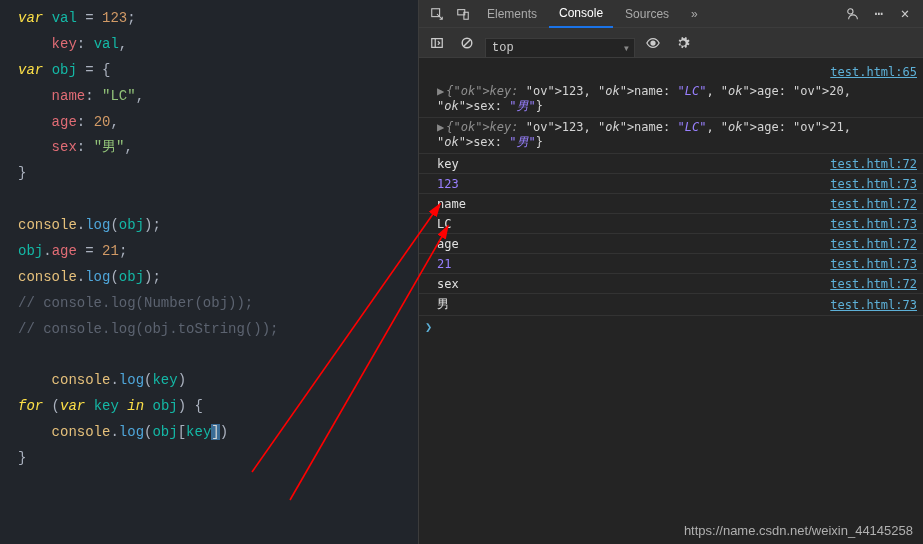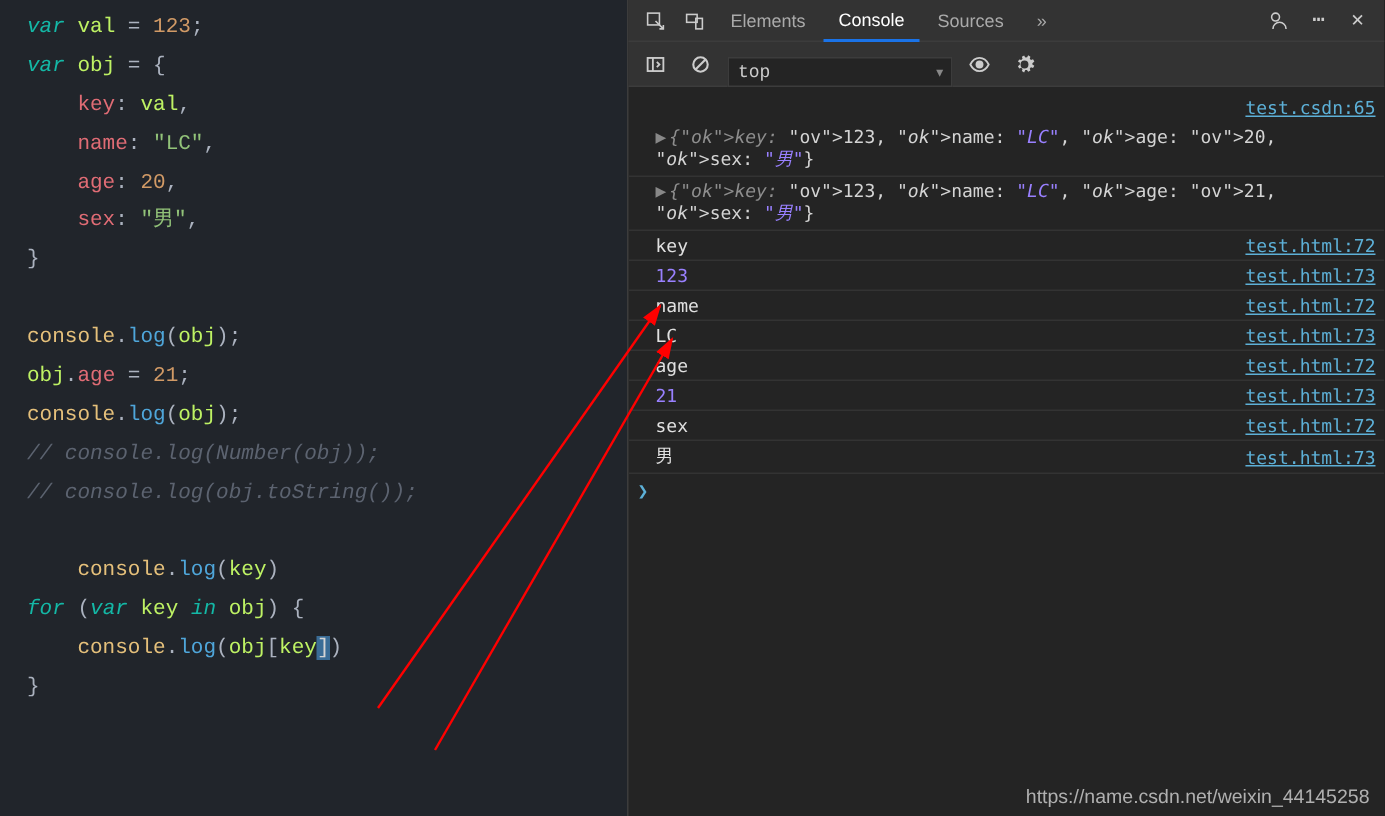--- a/index.html
+++ b/index.html
@@ -16,29 +16,29 @@
   
   .editor {
     width: 418px;
     height: 544px;
     background: #21252b;
     padding: 6px 0 0 18px;
     line-height: 1.85;
     overflow: hidden;
   }
   .code-line { white-space: pre; }
-  .kw { color: #14b8a6; font-style: italic; }
-  .var { color: #bef264; }
+  .kw { color: #fde047; font-style: italic; }
+  .var { color: #14b8a6; }
   .prop { color: #e06c75; }
   .num { color: #d19a66; }
   .str { color: #92c379; }
   .punc { color: #abb2bf; }
   .builtin { color: #e5c07b; }
   .fn { color: #4fa6da; }
-  .comment { color: #5c6370; font-style: italic; }
+  .comment { color: #5c6370; }
   .sel { background: #3a6c96; }
 
   
   .devtools {
     flex: 1;
     height: 544px;
     background: #242424;
     display: flex;
     flex-direction: column;
     border-left: 1px solid #3c3c3c;
@@ -146,22 +146,22 @@
     left: 0; top: 0;
     width: 923px; height: 544px;
     pointer-events: none;
   }
 </style>
 </head>
 <body>
 
 <div class="editor" id="editor">
     <div class="code-line"><span class="kw">var</span><span class="punc"> </span><span class="var">val</span><span class="punc"> = </span><span class="num">123</span><span class="punc">;</span></div>
+    <div class="code-line"><span class="punc">    </span><span class="prop">key</span><span class="punc">: </span><span class="var">val</span><span class="punc">,</span></div>
     <div class="code-line"><span class="kw">var</span><span class="punc"> </span><span class="var">obj</span><span class="punc"> = {</span></div>
-    <div class="code-line"><span class="punc">    </span><span class="prop">key</span><span class="punc">: </span><span class="var">val</span><span class="punc">,</span></div>
     <div class="code-line"><span class="punc">    </span><span class="prop">name</span><span class="punc">: </span><span class="str">"LC"</span><span class="punc">,</span></div>
     <div class="code-line"><span class="punc">    </span><span class="prop">age</span><span class="punc">: </span><span class="num">20</span><span class="punc">,</span></div>
     <div class="code-line"><span class="punc">    </span><span class="prop">sex</span><span class="punc">: </span><span class="str">"男"</span><span class="punc">,</span></div>
     <div class="code-line"><span class="punc">}</span></div>
     <div class="code-line"><span class="punc"> </span></div>
     <div class="code-line"><span class="builtin">console</span><span class="punc">.</span><span class="fn">log</span><span class="punc">(</span><span class="var">obj</span><span class="punc">);</span></div>
     <div class="code-line"><span class="var">obj</span><span class="punc">.</span><span class="prop">age</span><span class="punc"> = </span><span class="num">21</span><span class="punc">;</span></div>
     <div class="code-line"><span class="builtin">console</span><span class="punc">.</span><span class="fn">log</span><span class="punc">(</span><span class="var">obj</span><span class="punc">);</span></div>
     <div class="code-line"><span class="comment">// console.log(Number(obj));</span></div>
     <div class="code-line"><span class="comment">// console.log(obj.toString());</span></div>
@@ -227,21 +227,21 @@
     </div>
     <div class="icon-btn">
       <svg viewBox="0 0 16 16" fill="#ccc">
           <path d="M8 5a3 3 0 1 0 0 6 3 3 0 0 0 0-6zm6 3l1.5.9-1 1.7-1.6-.5a5 5 0 0 1-.9.9l.5 1.6-1.7 1-.9-1.5a5 5 0 0 1-1.3 0L7.7 14l-1.7-1 .5-1.6a5 5 0 0 1-.9-.9l-1.6.5-1-1.7L4.5 8a5 5 0 0 1 0-1.3L3 5.8l1-1.7 1.6.5a5 5 0 0 1 .9-.9L6 2.1l1.7-1 .9 1.5a5 5 0 0 1 1.3 0L10.8 1l1.7 1-.5 1.6c.3.3.6.6.9.9l1.6-.5 1 1.7L14 7a5 5 0 0 1 0 1z"></path>
         </svg>
     </div>
   </div>
 
   <div class="console-pane" id="console-pane">
       <div class="log-row" style="justify-content: flex-end; border-bottom: none;">
-        <span class="src-link">test.csdn:65</span>
+        <span class="src-link">test.html:65</span>
       </div>
       <div class="log-row" style="border-bottom: 1px solid rgb(51, 51, 51);">
         <span class="log-content"><span class="expand-arrow">▶</span><i style="color:#8e8e8e">{<i class="&lt;i">"ok"</i>&gt;key:</i> <span class="&lt;i">"ov"&gt;123</span>, <i class="&lt;i">"ok"</i>&gt;name: <i class="os">"LC"</i>, <i class="&lt;i">"ok"</i>&gt;age: <span class="&lt;i">"ov"&gt;20</span>, <i class="&lt;i">"ok"</i>&gt;sex: <i class="os">"男"</i>}</span>
       </div>
       <div class="log-row" style="border-bottom: 1px solid rgb(51, 51, 51);">
         <span class="log-content"><span class="expand-arrow">▶</span><i style="color:#8e8e8e">{<i class="&lt;i">"ok"</i>&gt;key:</i> <span class="&lt;i">"ov"&gt;123</span>, <i class="&lt;i">"ok"</i>&gt;name: <i class="os">"LC"</i>, <i class="&lt;i">"ok"</i>&gt;age: <span class="&lt;i">"ov"&gt;21</span>, <i class="&lt;i">"ok"</i>&gt;sex: <i class="os">"男"</i>}</span>
       </div>
       <div class="log-row">
         <span class="log-content c-str">key</span>
         <span class="src-link">test.html:72</span>

